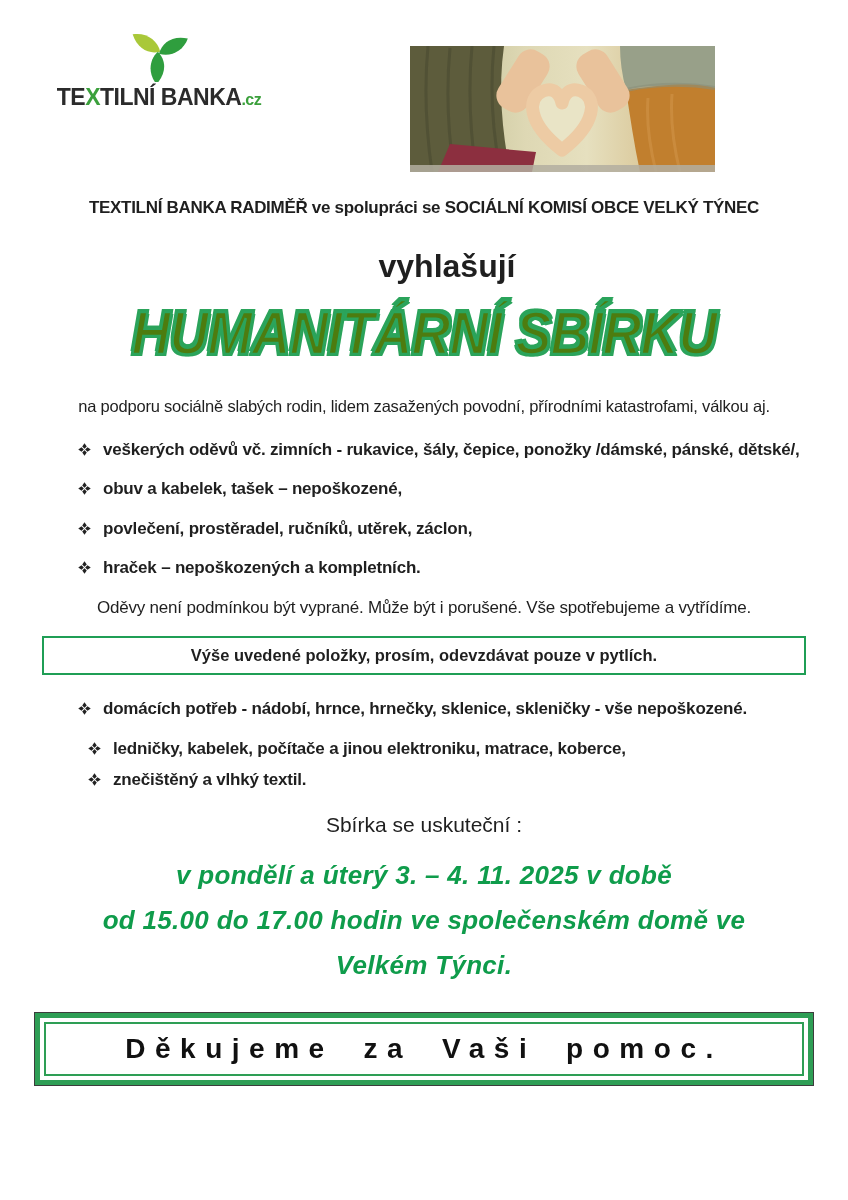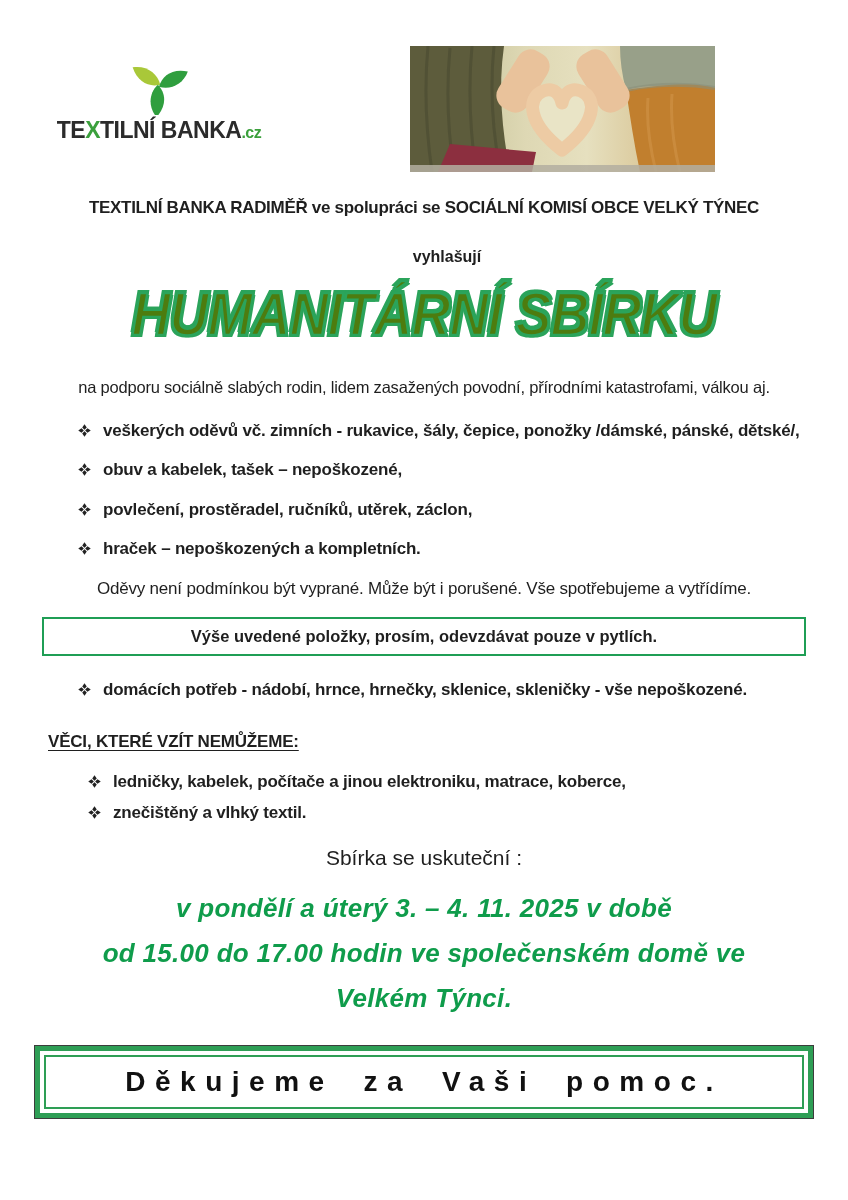--- a/index.html
+++ b/index.html
@@ -2,29 +2,29 @@
 <html><head>
 <meta charset="utf-8">
 <style>
   html,body{margin:0;padding:0;background:#ffffff;}
   .page{
     width:848px;height:1200px;position:relative;margin:0 auto;background:#fff;
     font-family:"Liberation Sans","DejaVu Sans",sans-serif;color:#1f1f1f;overflow:hidden;
   }
   
   .header{position:relative;height:186px;}
-  .logo{position:absolute;left:44px;top:53px;width:230px;text-align:center;}
+  .logo{position:absolute;left:44px;top:20px;width:230px;text-align:center;}
   .logo-icon{display:block;margin:0 auto 2px auto;}
   .logo-word{font-weight:bold;font-size:23px;letter-spacing:-0.5px;color:#2b2b2b;white-space:nowrap;}
   .logo-x{color:#3BA03C;font-weight:bold;}
   .logo-tld{color:#3BA03C;font-size:16px;font-weight:bold;}
   .photo{position:absolute;left:410px;top:46px;width:305px;height:126px;display:block;}
   
   .intro-line{margin:12px 40px 0 40px;text-align:center;font-weight:bold;font-size:17px;letter-spacing:-0.3px;}
-  .announce{margin-top:30px;text-align:center;font-weight:bold;font-size:16px;margin-left:46px;}
+  .announce{margin-top:30px;text-align:center;font-weight:bold;font-size:32px;margin-left:46px;}
   .main-title{
     margin-top:16px;text-align:center;font-size:54px;font-weight:bold;letter-spacing:-1px;
     color:#4d7c0f;-webkit-text-stroke:2.4px #2BA45B;
     text-shadow:2px 2px 0 #2BA45B,-2px 2px 0 #2BA45B,2px -2px 0 #2BA45B,-2px -2px 0 #2BA45B;
     font-style:italic;
   }
   .main-title span{display:inline-block;transform:scaleY(1.14);}
   .purpose{margin-top:34px;text-align:center;font-size:16.5px;letter-spacing:-0.2px;}
   
   .blist{margin:24px 48px 0 78px;}
@@ -147,21 +147,20 @@
 
   <div class="single-bullet">
     <div class="bullet-row">
       <span class="bullet"><svg width="13" height="13" viewBox="0 0 24 24">
             <path fill="#222" d="M12 0.5 L16.2 6.5 L12 10.8 L7.8 6.5 Z M12 13.2 L16.2 17.5 L12 23.5 L7.8 17.5 Z M0.5 12 L6.5 7.8 L10.8 12 L6.5 16.2 Z M13.2 12 L17.5 7.8 L23.5 12 L17.5 16.2 Z"></path>
           </svg></span>
       <span class="bullet-text">domácích potřeb - nádobí, hrnce, hrnečky, sklenice, skleničky - vše nepoškozené.</span>
     </div>
   </div>
 
-  <div class="cannot-heading">VĚCI, KTERÉ VZÍT NEMŮŽEME:</div>
   <div class="cannot-list">
     <div class="bullet-row">
       <span class="bullet"><svg width="13" height="13" viewBox="0 0 24 24">
             <path fill="#222" d="M12 0.5 L16.2 6.5 L12 10.8 L7.8 6.5 Z M12 13.2 L16.2 17.5 L12 23.5 L7.8 17.5 Z M0.5 12 L6.5 7.8 L10.8 12 L6.5 16.2 Z M13.2 12 L17.5 7.8 L23.5 12 L17.5 16.2 Z"></path>
           </svg></span>
       <span class="bullet-text">ledničky, kabelek, počítače a jinou elektroniku, matrace, koberce,</span>
     </div>
     <div class="bullet-row">
       <span class="bullet"><svg width="13" height="13" viewBox="0 0 24 24">
             <path fill="#222" d="M12 0.5 L16.2 6.5 L12 10.8 L7.8 6.5 Z M12 13.2 L16.2 17.5 L12 23.5 L7.8 17.5 Z M0.5 12 L6.5 7.8 L10.8 12 L6.5 16.2 Z M13.2 12 L17.5 7.8 L23.5 12 L17.5 16.2 Z"></path>

